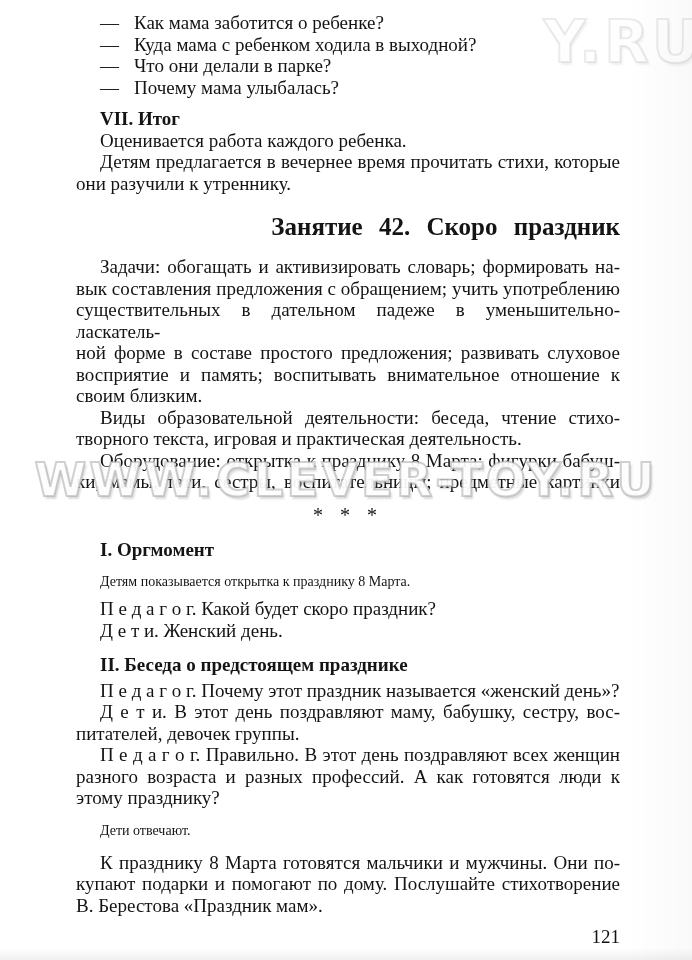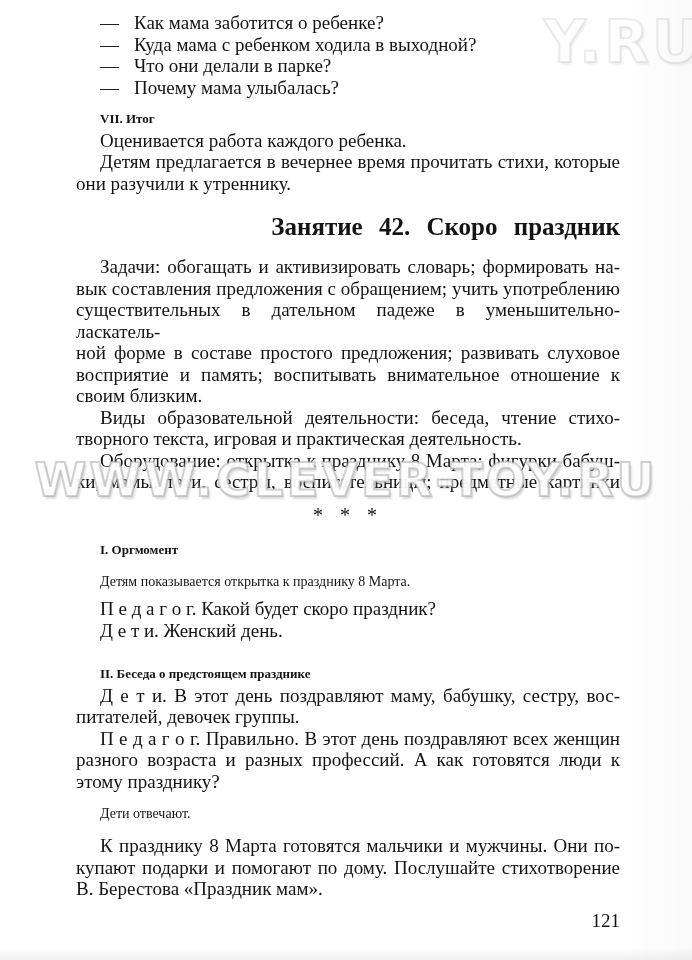--- a/index.html
+++ b/index.html
@@ -26,21 +26,21 @@
   .line.last{text-align-last:left;}
   .indent{padding-left:24px;}
   .qline{
     font-size:19px;
     line-height:21.5px;
     padding-left:24px;
     white-space:pre-wrap;
   }
   .qdash{display:inline-block;width:34px;}
   .heading{
-    font-size:13px;
+    font-size:19px;
     line-height:21.5px;
     font-weight:bold;
     padding-left:24px;
     margin-top:10px;
   }
   .lesson-title{
     font-size:25px;
     line-height:30px;
     font-weight:bold;
     text-align:right;
@@ -65,21 +65,21 @@
     font-size:19px;
     line-height:21.5px;
     text-align:right;
     margin-top:10px;
   }
   .mt6{margin-top:0;}
   .mt7{margin-top:7px;}
   .mt4{margin-top:4px;}
   .mt10{}
   .mt12{margin-top:12px;}
-  .mt13{margin-top:22px;}
+  .mt13{margin-top:13px;}
   .mt14{margin-top:14px;}
   .watermark{
     position:absolute;
     top:452px;left:-8px;width:708px;
     text-align:center;
     font-family:"DejaVu Sans","Liberation Sans",sans-serif;
     font-weight:bold;
     font-size:47px;
     letter-spacing:3px;
     white-space:nowrap;
@@ -147,20 +147,21 @@
     <div class="line">ки, мамы, тети, сестры, воспитательницы; предметные картинки</div>
 
     <div class="separator">* * *</div>
 
     <div class="heading mt14">I. Оргмомент</div>
     <div class="small-note">Детям показывается открытка к празднику 8 Марта.</div>
     <div class="line last indent mt7">П е д а г о г. Какой будет скоро праздник?</div>
     <div class="line last indent">Д е т и. Женский день.</div>
 
     <div class="heading mt13">II. Беседа о предстоящем празднике</div>
+    <div class="line last indent mt4">П е д а г о г. Почему этот праздник называется «женский день»?</div>
     <div class="line indent">Д е т и. В этот день поздравляют маму, бабушку, сестру, вос-</div>
     <div class="line last">питателей, девочек группы.</div>
     <div class="line indent">П е д а г о г. Правильно. В этот день поздравляют всех женщин</div>
     <div class="line">разного возраста и разных профессий. А как готовятся люди к</div>
     <div class="line last">этому празднику?</div>
     <div class="small-note mt10">Дети отвечают.</div>
     <div class="line indent mt12">К празднику 8 Марта готовятся мальчики и мужчины. Они по-</div>
     <div class="line">купают подарки и помогают по дому. Послушайте стихотворение</div>
     <div class="line last">В. Берестова «Праздник мам».</div>
 

